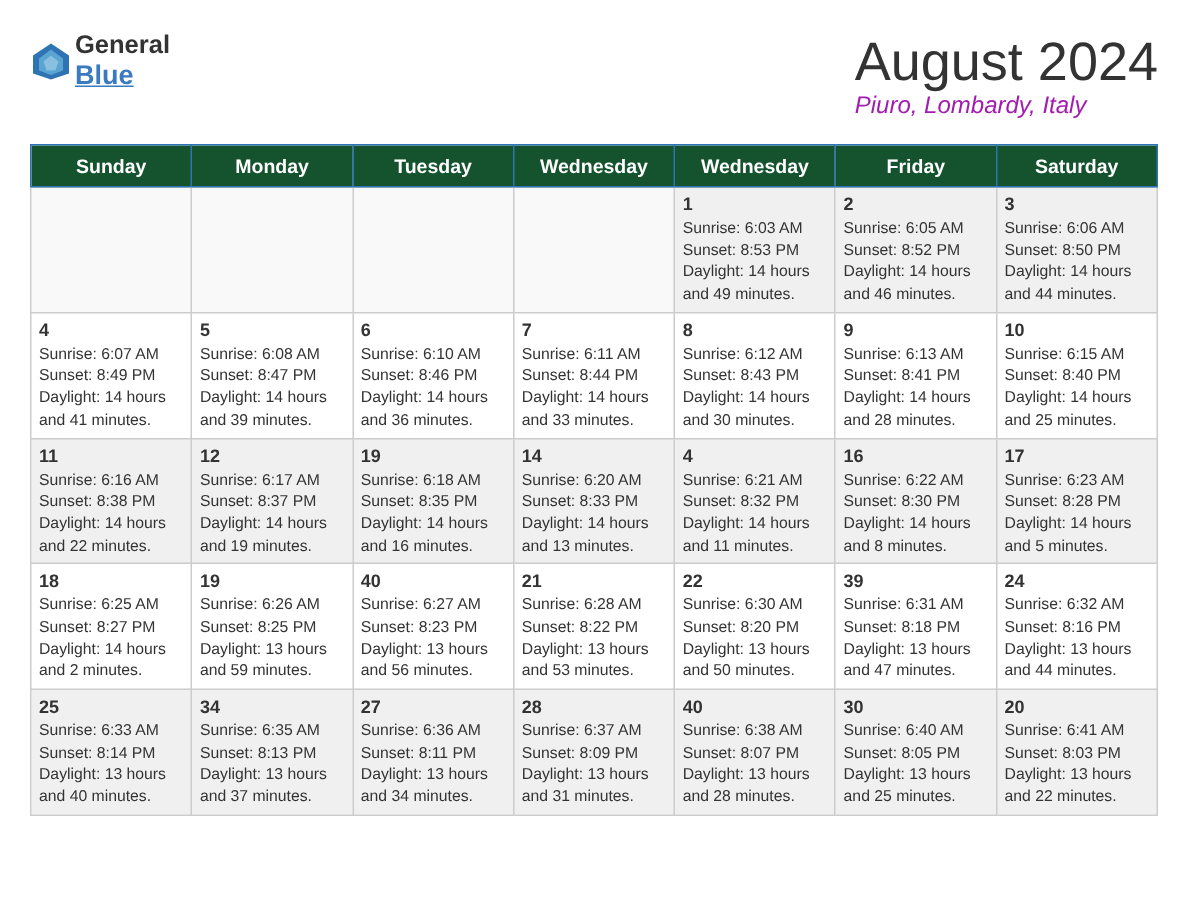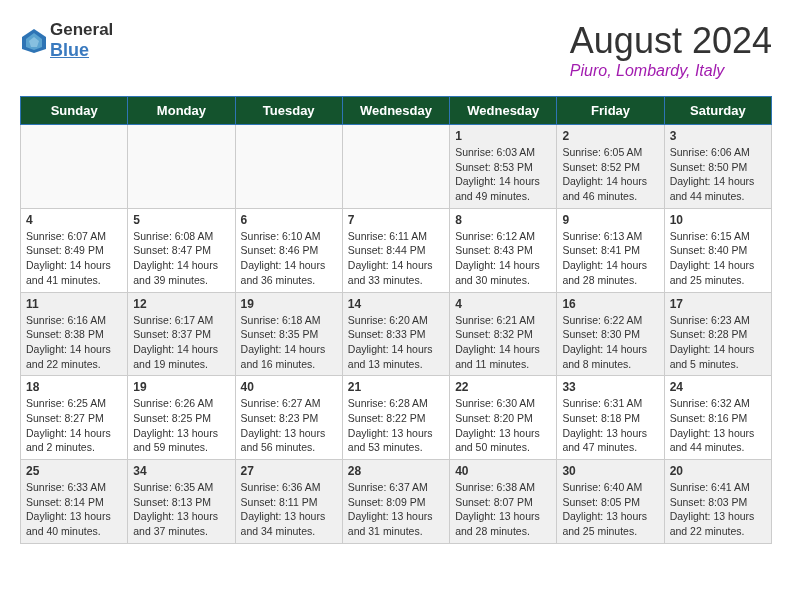--- a/index.html
+++ b/index.html
@@ -203,21 +203,21 @@
         </td>
         <td>
           <div class="day-number">21</div>
           <div class="cell-content">Sunrise: 6:28 AM<br>Sunset: 8:22 PM<br>Daylight: 13 hours<br>and 53 minutes.</div>
         </td>
         <td>
           <div class="day-number">22</div>
           <div class="cell-content">Sunrise: 6:30 AM<br>Sunset: 8:20 PM<br>Daylight: 13 hours<br>and 50 minutes.</div>
         </td>
         <td>
-          <div class="day-number">33</div>
+          <div class="day-number">39</div>
           <div class="cell-content">Sunrise: 6:31 AM<br>Sunset: 8:18 PM<br>Daylight: 13 hours<br>and 47 minutes.</div>
         </td>
         <td>
           <div class="day-number">24</div>
           <div class="cell-content">Sunrise: 6:32 AM<br>Sunset: 8:16 PM<br>Daylight: 13 hours<br>and 44 minutes.</div>
         </td>
       </tr>
       <tr>
         <td class="shaded">
           <div class="day-number">25</div>

